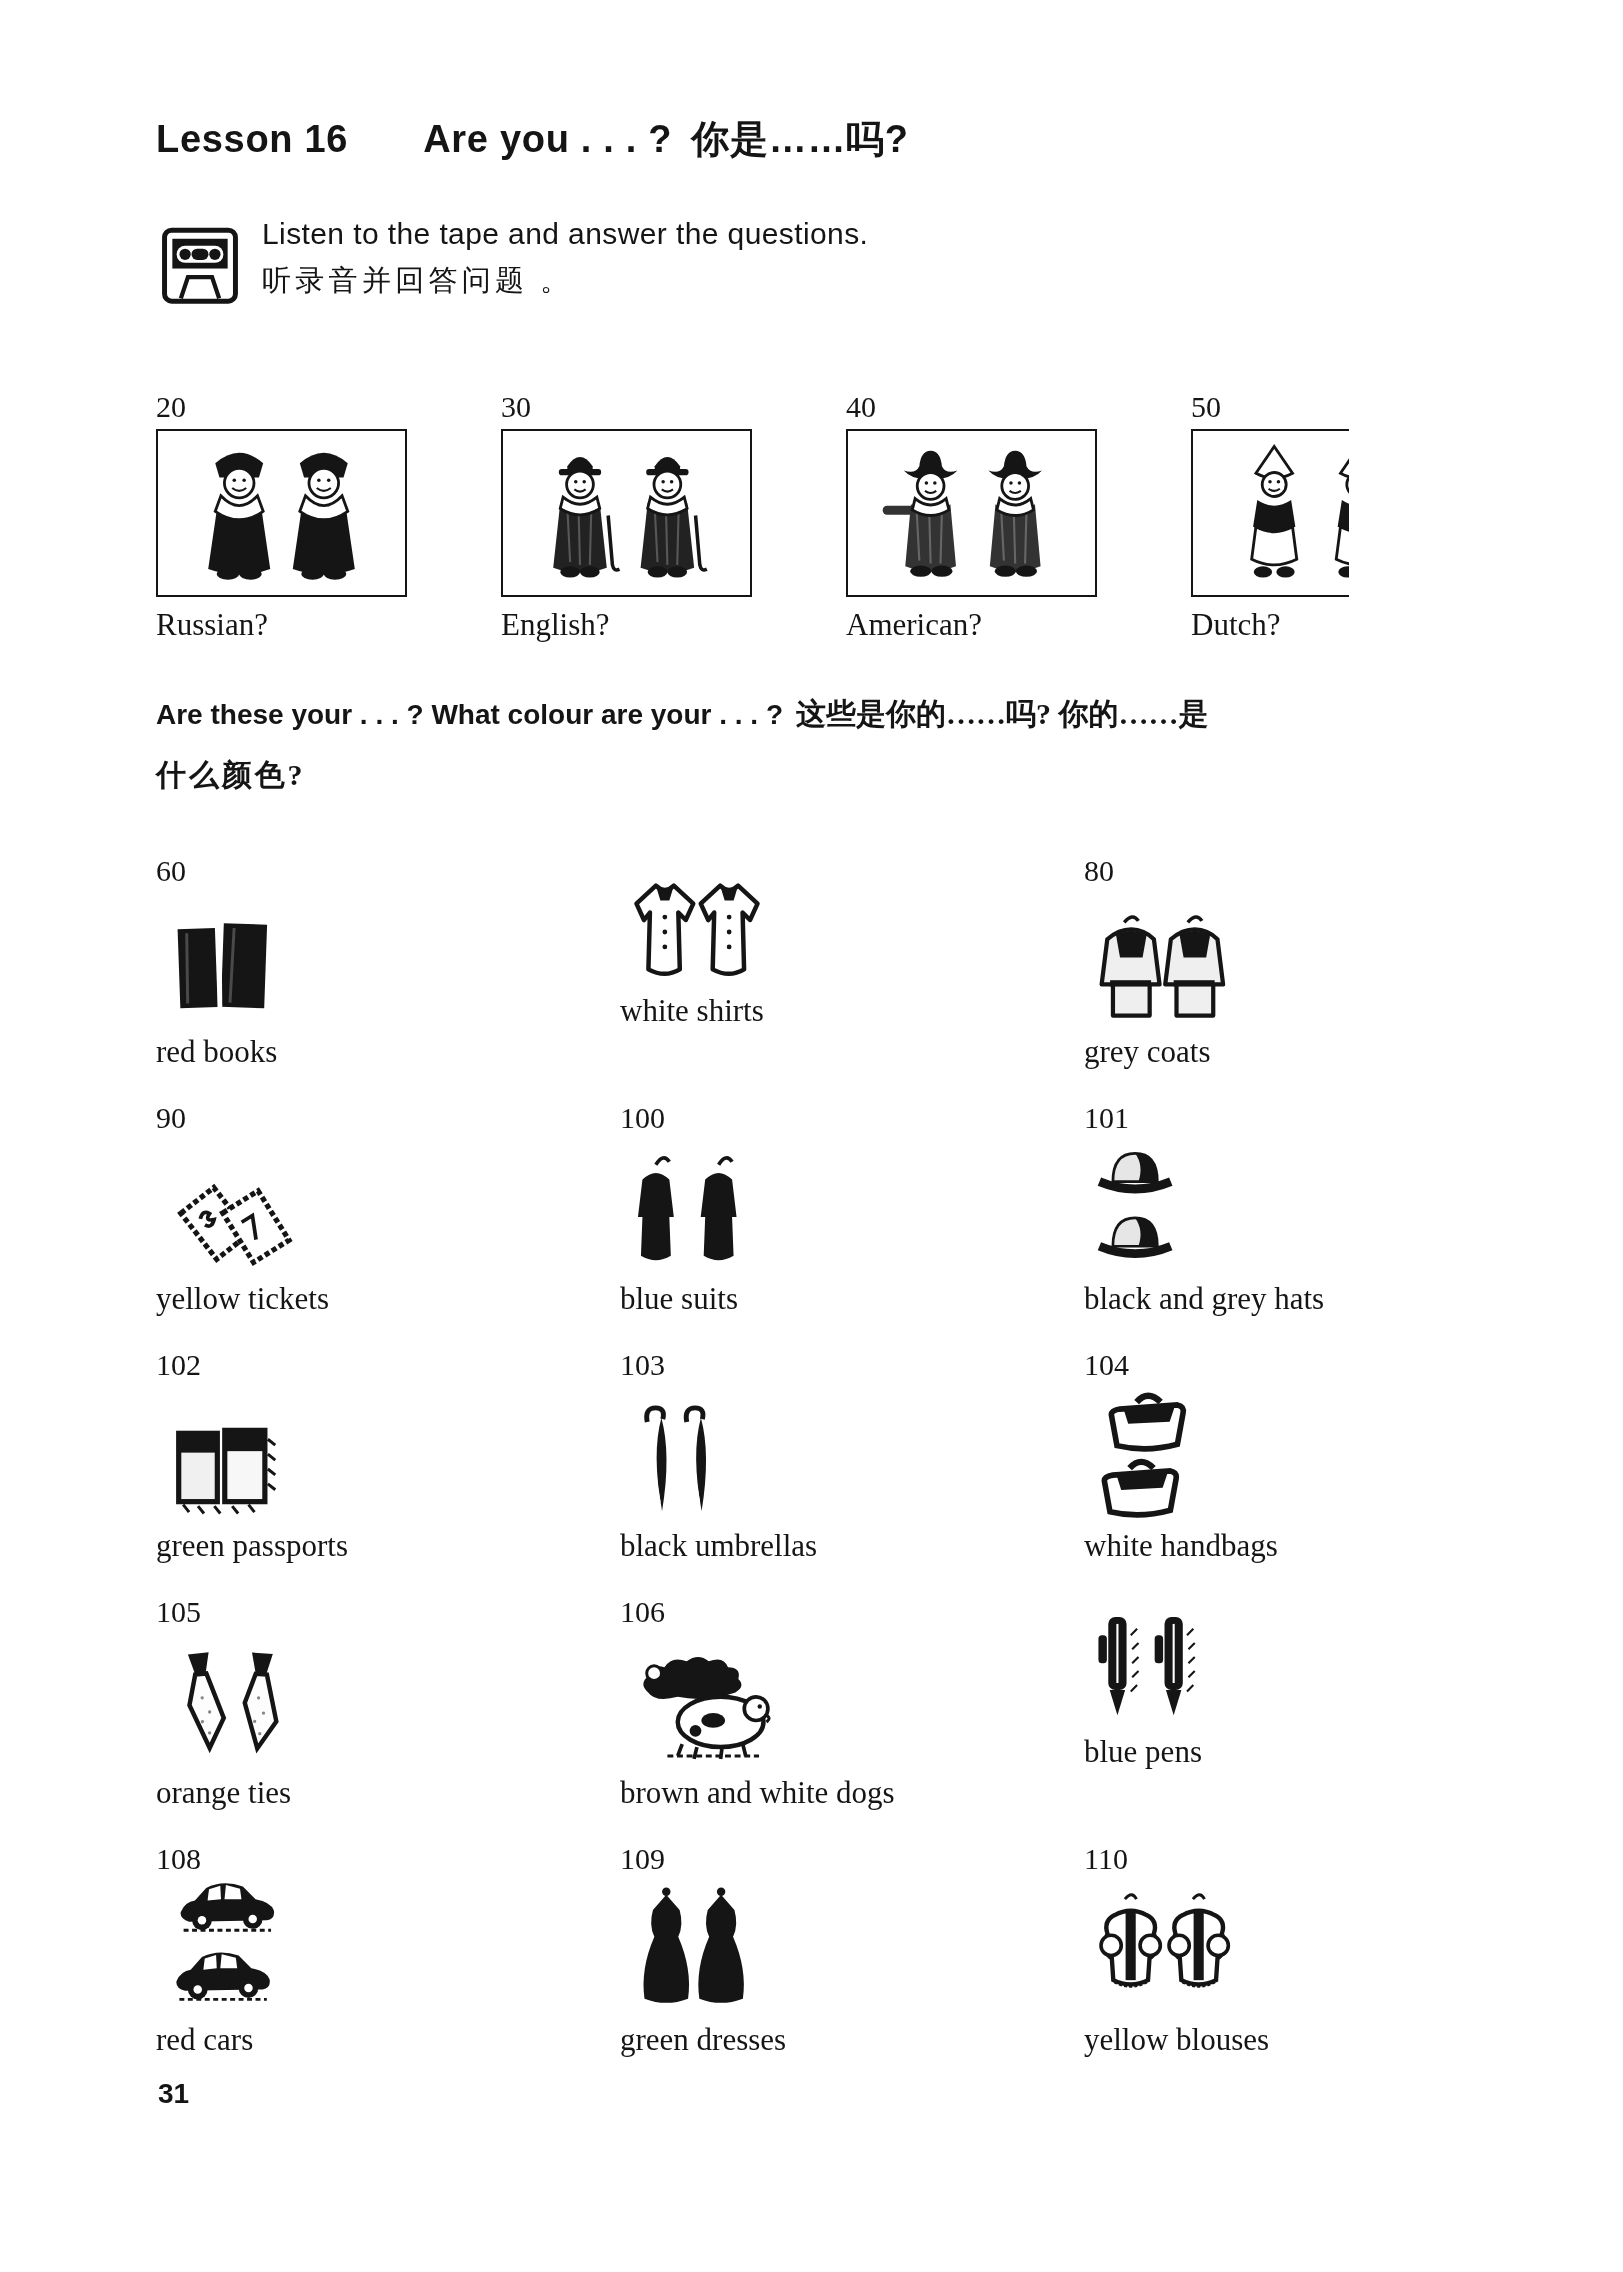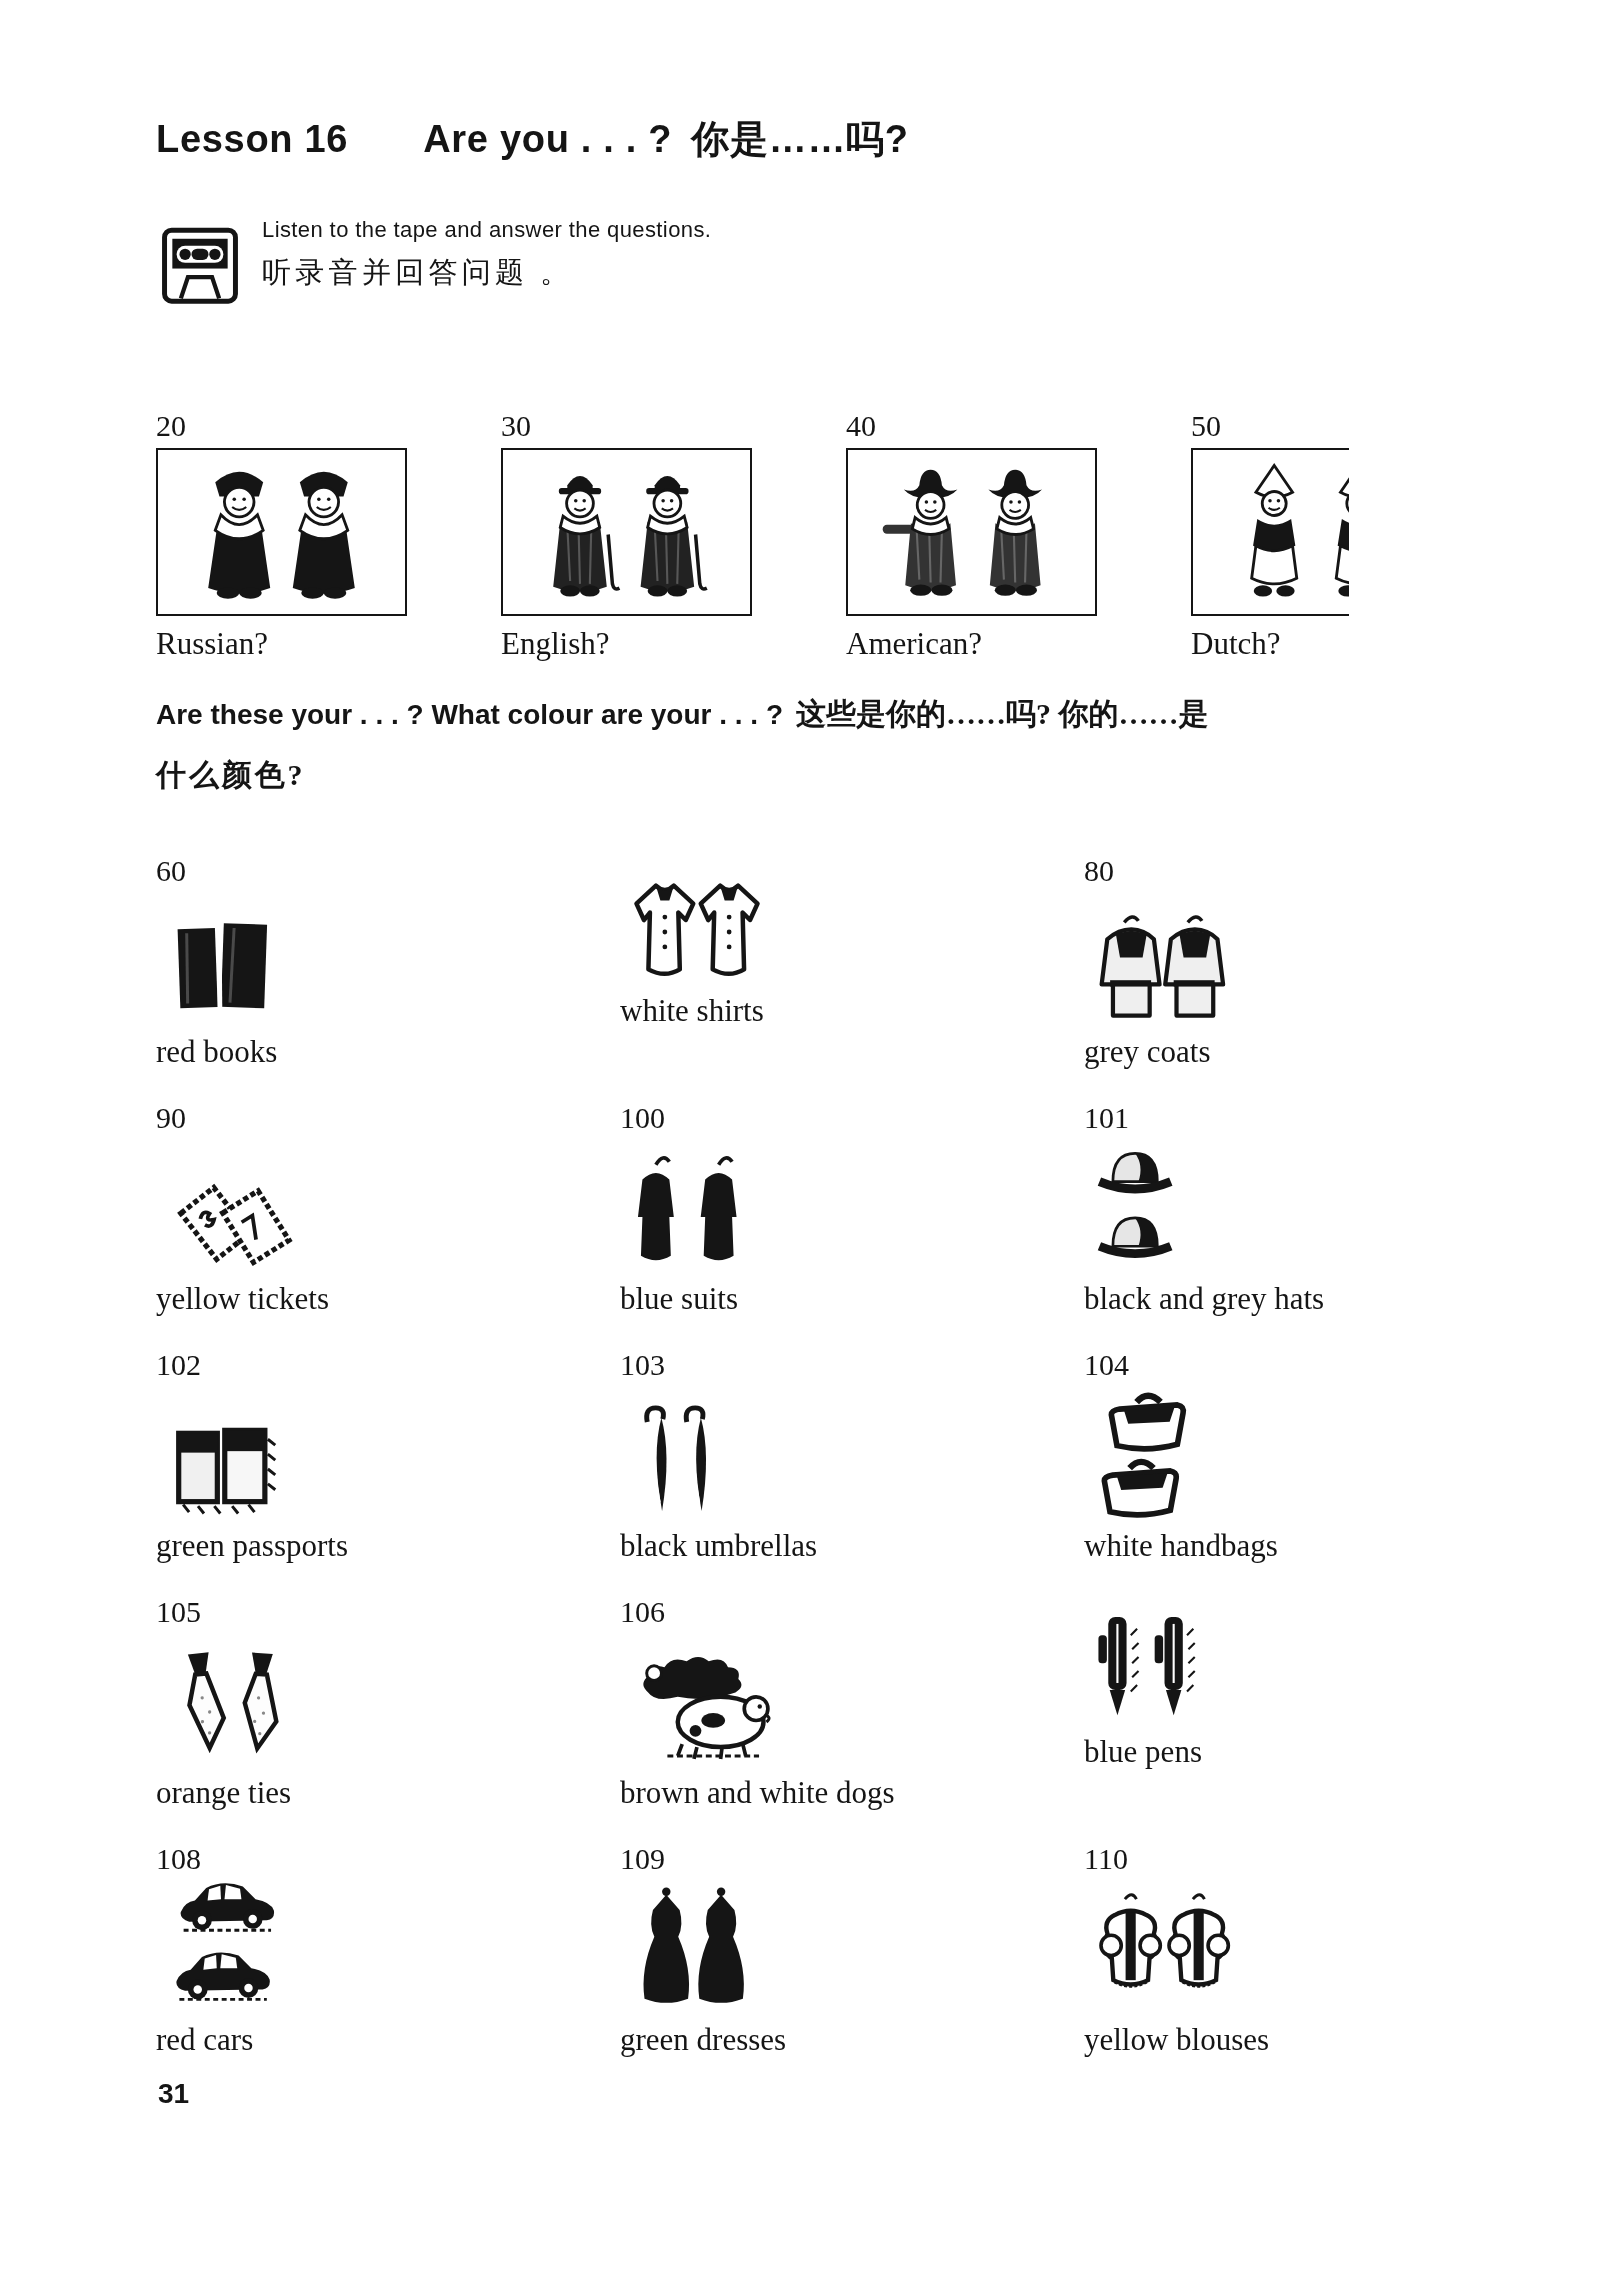--- a/index.html
+++ b/index.html
@@ -7,27 +7,27 @@
 
   
   .title{position:absolute;left:156px;top:114px;font-family:"Liberation Sans",sans-serif;font-weight:700;font-size:38px;letter-spacing:0.7px;white-space:nowrap;}
   .t-q{margin-left:75px;}
   .t-zh{margin-left:19px;}
 
   
   .listen{position:absolute;left:161px;top:217px;display:flex;align-items:flex-start;}
   .cassette{display:block;margin-top:5.8px;}
   .listen-lines{margin-left:23px;}
-  .listen-en{font-family:"Liberation Sans",sans-serif;font-size:22px;letter-spacing:0.4px;}
+  .listen-en{font-family:"Liberation Sans",sans-serif;font-size:30px;letter-spacing:0.4px;}
   .listen-zh{font-family:Liberation Serif, serif;font-size:29px;margin-top:10px;letter-spacing:4.3px;}
 
   
   .nats{position:absolute;left:156px;top:390px;display:flex;gap:94px;}
   .nat{width:251px;}
-  .nat-num{font-family:"Liberation Serif",serif;font-size:30px;height:39px;margin-top:19px;}
+  .nat-num{font-family:"Liberation Serif",serif;font-size:30px;height:39px;}
   .nat-box{width:251px;height:168px;border:2.9px solid #151515;box-sizing:border-box;display:flex;align-items:center;justify-content:center;background:#fff;}
   .nat-cap{font-family:"Liberation Serif",serif;font-size:31px;margin-top:10px;}
 
   
   .heading{position:absolute;left:156px;top:694px;white-space:nowrap;}
   .heading .en{font-family:"Liberation Sans",sans-serif;font-weight:700;font-size:28px;}
   .heading .zh{font-family:"Liberation Serif",serif;font-weight:700;font-size:30px;margin-left:13px;}
   .heading2{position:absolute;left:156px;top:755px;font-family:"Liberation Serif",serif;font-weight:700;font-size:30px;letter-spacing:2.9px;}
 
   

